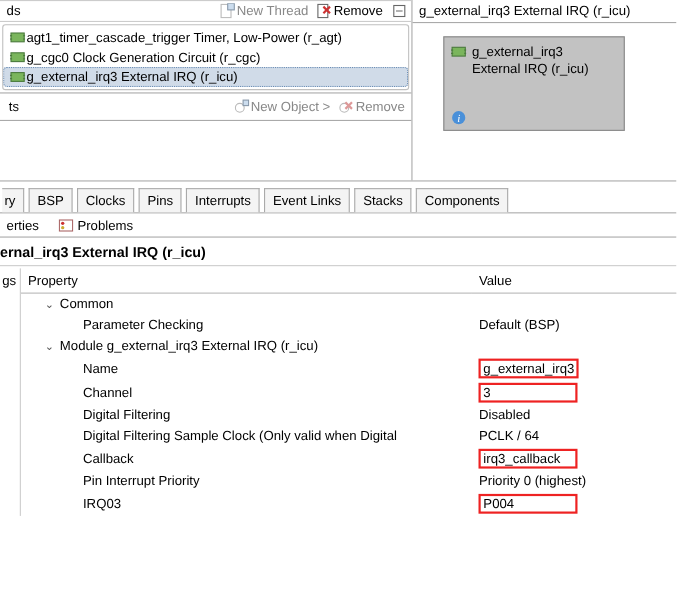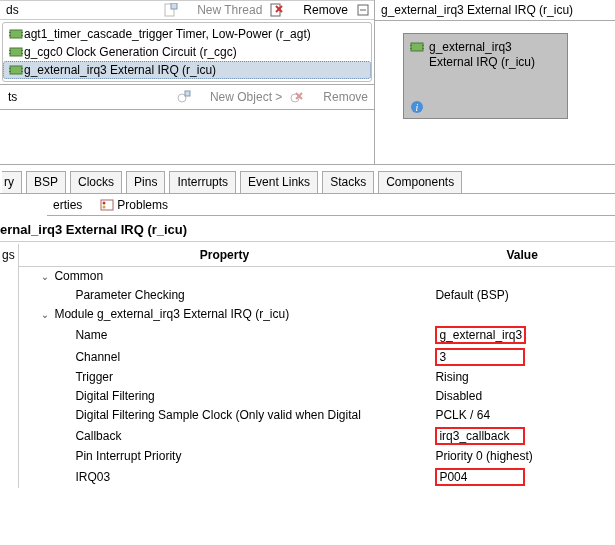--- a/index.html
+++ b/index.html
@@ -38,21 +38,21 @@
     border-bottom: 1px solid #ccc;
     gap: 8px;
   }
   .pane-header-title {
     margin-right: auto;
     padding-left: 2px;
   }
   .toolbar-btn {
     display: inline-flex;
     align-items: center;
-    gap: 19px;
+    gap: 1px;
     color: #888;
     cursor: default;
   }
   .toolbar-btn.enabled { color: #000; }
   .icon {
     display: inline-block;
     width: 14px;
     height: 14px;
     vertical-align: middle;
   }
@@ -127,38 +127,37 @@
     cursor: default;
   }
   .tab.first-cut { border-left: none; padding-left:2px; }
   .subtab-strip {
     display: flex;
     height: 22px;
     align-items: center;
     gap: 10px;
     padding-left: 2px;
     border-bottom:1px solid #aaa;
-    margin-left:47px;
   }
   .subtab { padding: 3px 4px; }
   .subtab .icon { margin-right: 3px; }
   .section-title {
     font-weight: bold;
     font-size: 13px;
     padding: 6px 2px 4px 0;
     border-bottom: 1px solid #ccc;
     margin-bottom:2px;
   }
   .prop-table {
     width: 100%;
     border-collapse: collapse;
   }
   .prop-table th {
-    text-align: center;
-    font-weight: bold;
+    text-align: left;
+    font-weight: normal;
     padding: 4px 6px;
     border-bottom: 1px solid #ccc;
   }
   .prop-table td {
     padding: 2px 6px;
     vertical-align: middle;
     height: 19px;
   }
   .tree-toggle {
     display:inline-block;
@@ -356,24 +355,20 @@
         </tr>
       <tr>
           <td class="indent2">Name</td>
           <td><span class="highlight-box">g_external_irq3</span></td>
         </tr>
       <tr>
           <td class="indent2">Channel</td>
           <td><span class="highlight-box">3</span></td>
         </tr>
       <tr>
-          <td class="indent2">Trigger</td>
-          <td>Rising</td>
-        </tr>
-      <tr>
           <td class="indent2">Digital Filtering</td>
           <td>Disabled</td>
         </tr>
       <tr>
           <td class="indent2" style="white-space:nowrap;overflow:hidden;">Digital Filtering Sample Clock (Only valid when Digital</td>
           <td>PCLK / 64</td>
         </tr>
       <tr>
           <td class="indent2">Callback</td>
           <td><span class="highlight-box">irq3_callback</span></td>

